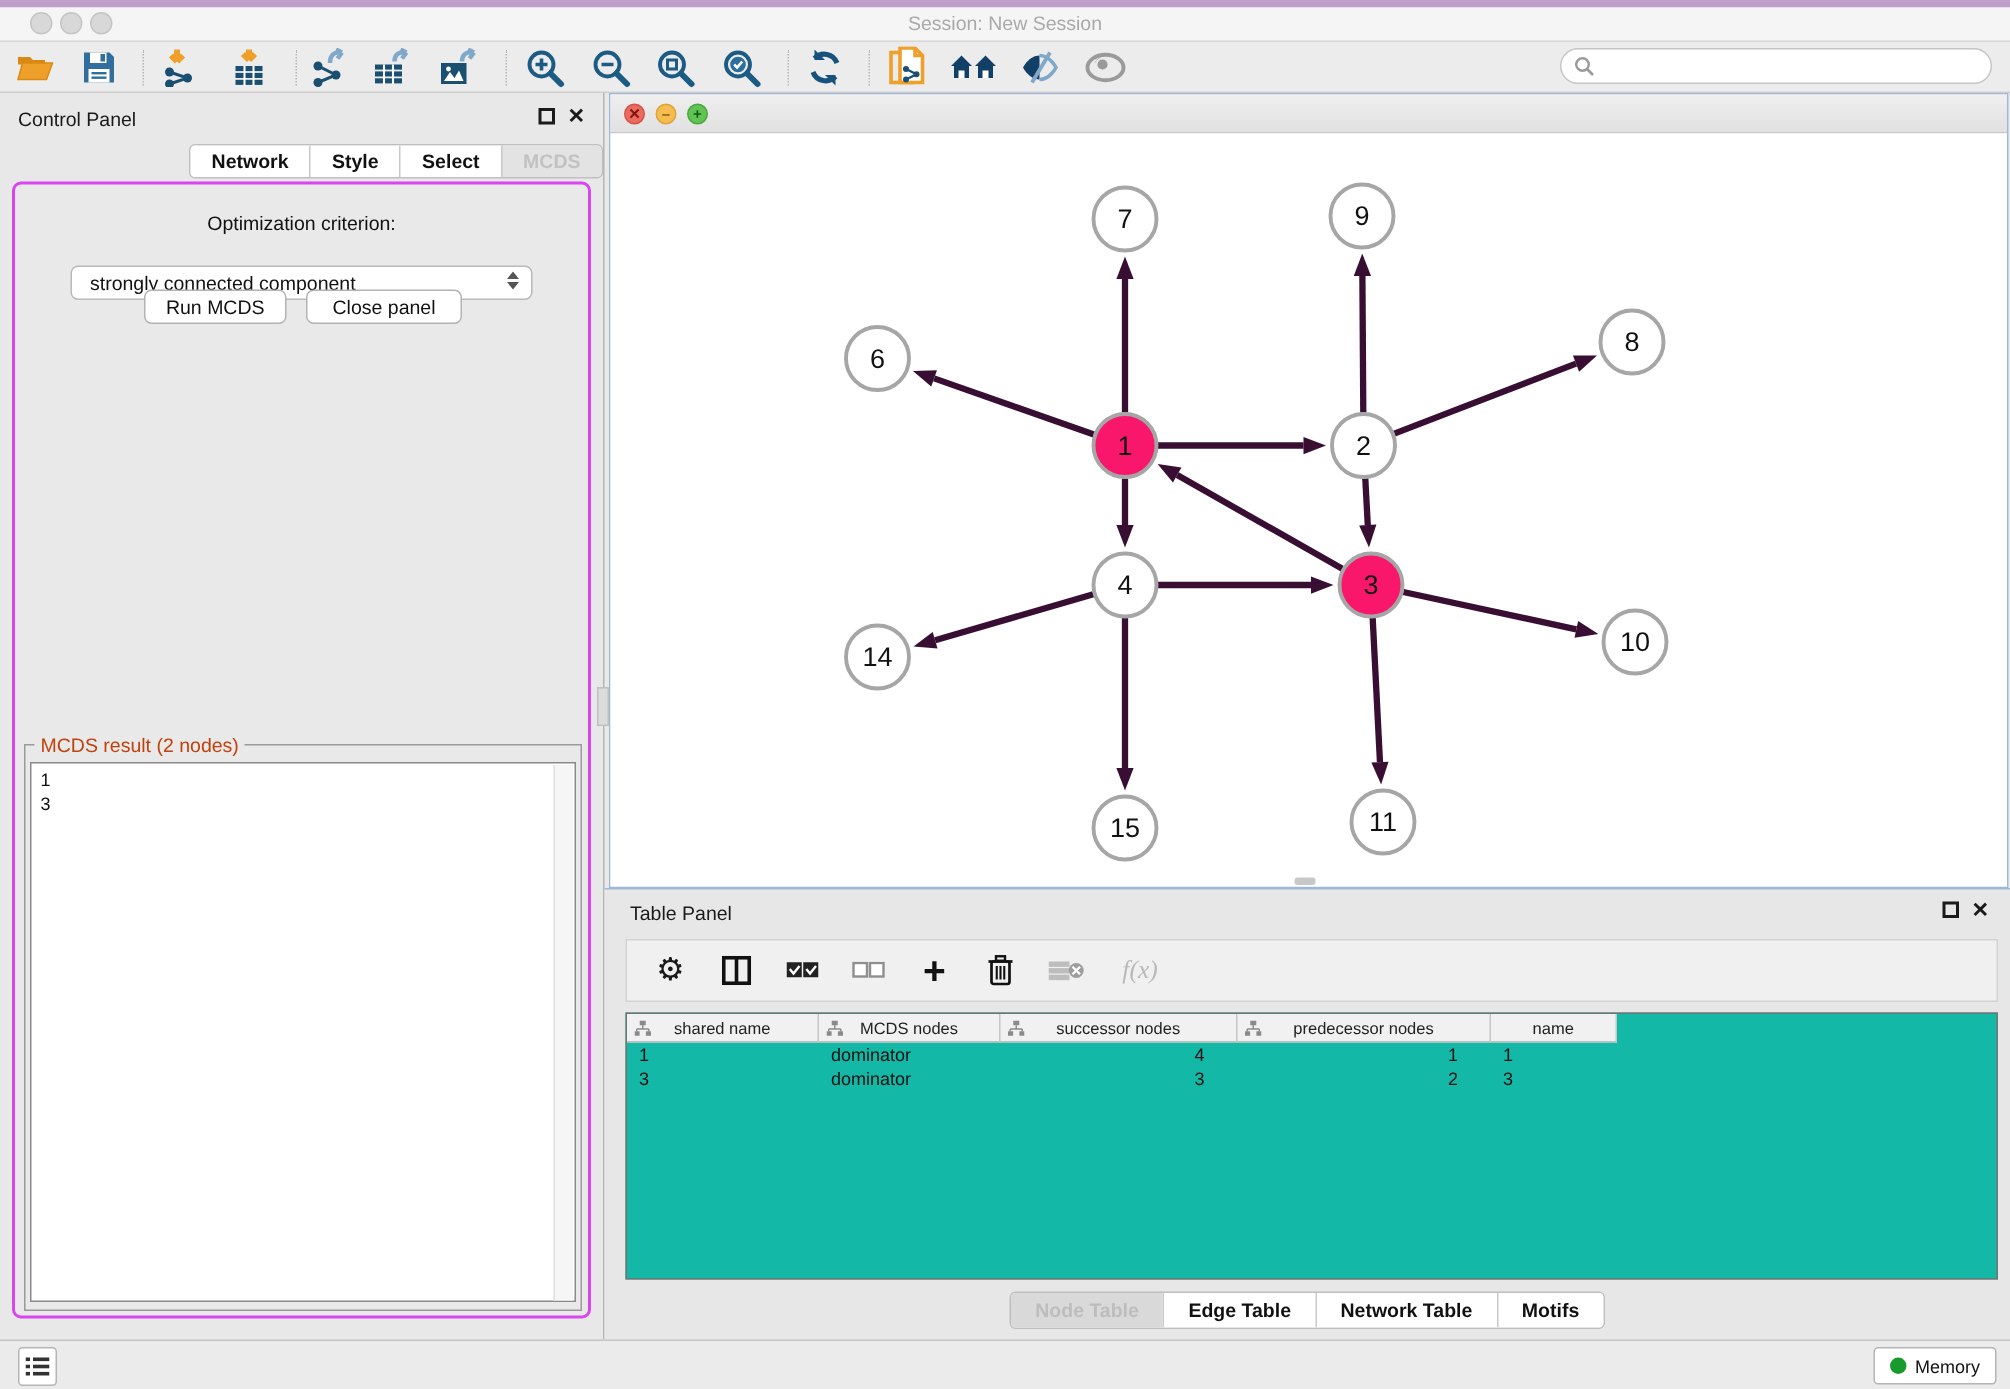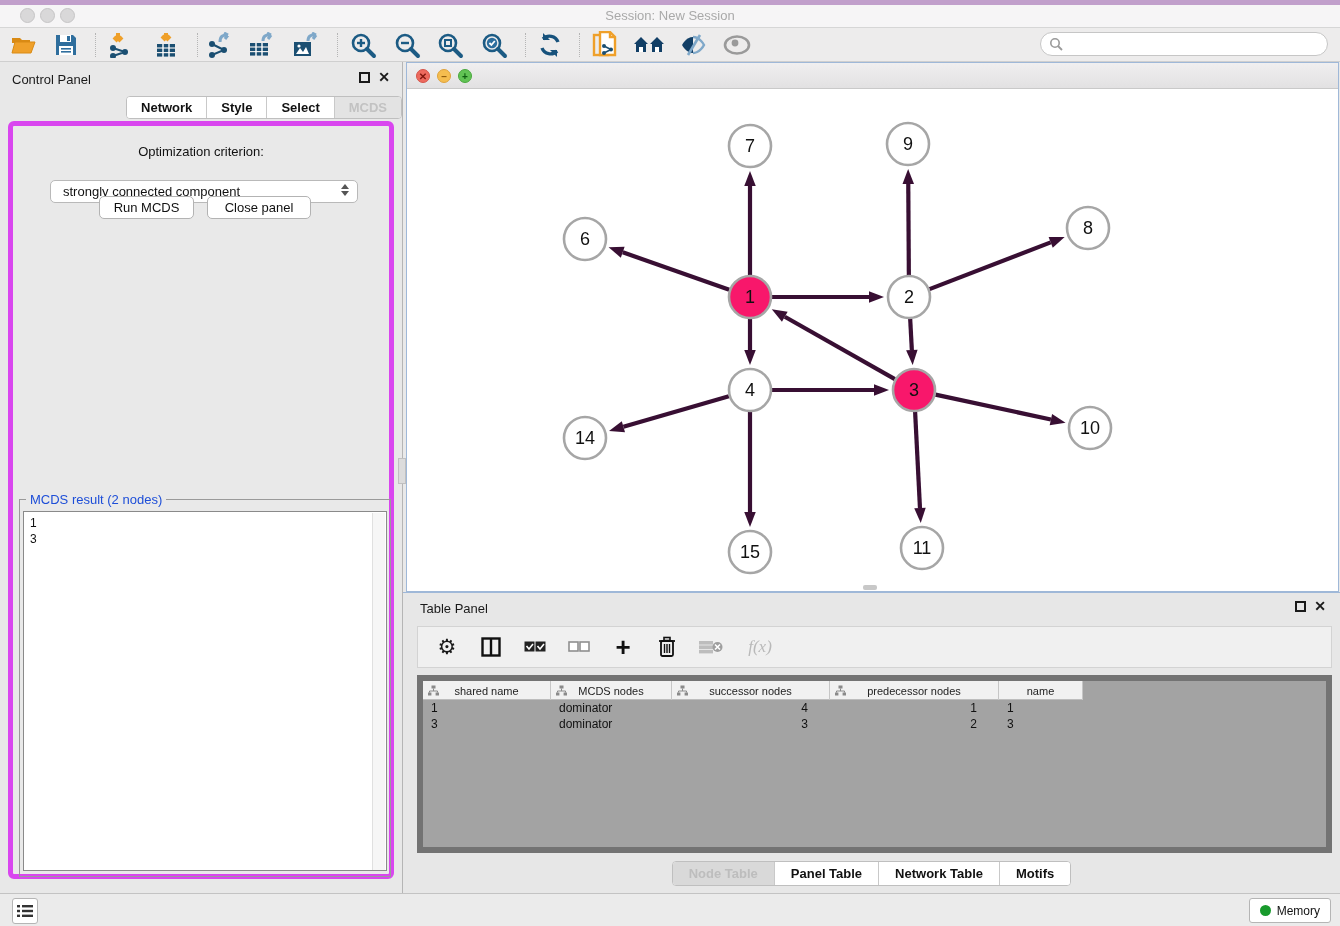--- a/index.html
+++ b/index.html
@@ -24,29 +24,29 @@
   .control-panel { position:absolute; left:0; top:62px; width:403px; height:831px; background:#E8E8E8; border-right:1px solid #B5B5B5; }
   .panel-head { position:absolute; left:12px; top:10px; font-size:13px; color:#1A1A1A; }
   .panel-icons { position:absolute; right:12px; top:10px; display:flex; gap:8px; align-items:center; }
   .float-ico { width:11px; height:11px; border:2px solid #1A1A1A; display:inline-block; }
   .close-ico { font-size:14px; font-weight:bold; color:#1A1A1A; line-height:11px; }
   .cp-tabs { position:absolute; left:0; top:34px; width:100%; display:flex; justify-content:flex-end; }
   .tabgroup { display:flex; border:1px solid #BFBFBF; border-radius:4px; overflow:hidden; background:#FFF; }
   .tab { padding:3px 14px; font-size:13px; font-weight:600; color:#111; background:#FFF; border-left:1px solid #C9C9C9; cursor:default; }
   .tab:first-child { border-left:none; }
   .tab.selected { background:#E3E3E3; color:#C2C2C2; }
-  .cp-content { position:absolute; left:8px; top:59px; width:386px; height:758px; background:#E9E9E9; border:5px solid #d946ef; border-radius:6px; }
+  .cp-content { position:absolute; left:8px; top:59px; width:386px; height:758px; background:#E9E9E9; border:2px solid #d946ef; border-radius:6px; }
   .opt-label { position:absolute; top:18px; width:100%; text-align:center; font-size:13px; color:#111; }
   .dropdown { position:absolute; left:37px; top:37px; width:308px; height:23px; background:#FFF; border:1px solid #B9B9B9; border-radius:5px; font-size:13px; color:#111; display:flex; align-items:center; padding-left:12px;margin-top:17px; }
   .stepper { position:absolute; right:8px; top:3px; display:flex; flex-direction:column; gap:2px; }
   .tri-up { width:0; height:0; border-left:4px solid transparent; border-right:4px solid transparent; border-bottom:5px solid #555; }
   .tri-dn { width:0; height:0; border-left:4px solid transparent; border-right:4px solid transparent; border-top:5px solid #555; }
   .cp-btn { position:absolute; top:70px; height:23px; background:#FFF; border:1px solid #B3B3B3; border-radius:5px; font-size:13px; color:#111; display:flex; align-items:center; justify-content:center; }
   .mcds-group { position:absolute; left:6px; top:373px; width:372px; height:378px; border:1px solid #9A9A9A; }
-  .mcds-group-label { position:absolute; left:6px; top:-8px; background:#E9E9E9; padding:0 4px; font-size:13px; color:#1d4ed8; }
+  .mcds-group-label { position:absolute; left:6px; top:-8px; background:#E9E9E9; padding:0 4px; font-size:13px; color:#c2410c; }
   .mcds-textarea { position:absolute; left:3px; top:11px; width:364px; height:360px; background:#FFF; border:1px solid #8A8A8A; font-size:12px; color:#111; padding:3px 6px; line-height:16px; overflow:hidden; }
   .mcds-scroll { position:absolute; right:1px; top:1px; width:13px; height:358px; background:#F6F6F6; border-left:1px solid #E0E0E0; }
   .splitter-handle { position:absolute; left:398px; top:458px; width:8px; height:26px; background:#DCDCDC; border:1px solid #C0C0C0; }
 
   
   .net-window { position:absolute; left:406px; top:62px; width:933px; height:530px; border:1px solid #9FB8D8; background:#FFF; }
   .net-titlebar { position:absolute; left:0; top:0; width:100%; height:26px; background:linear-gradient(#F0EFF0,#E2E1E2); border-bottom:1px solid #C9C9C9; }
   .net-title { position:absolute; top:5px; width:100%; text-align:center; font-size:13px; color:#222; }
   .tl { position:absolute; top:6px; width:14px; height:14px; border-radius:50%; font-size:10px; font-weight:bold; display:flex; align-items:center; justify-content:center; }
   .tl.red { background:#ED6A5E; border:1px solid #D5544A; color:#7E150D; }
@@ -57,21 +57,21 @@
 
   
   .table-panel { position:absolute; left:403px; top:592px; width:937px; height:301px; background:#E7E7E7; border-top:1px solid #9FB8D8; }
   .tp-head { position:absolute; left:17px; top:8px; font-size:13px; color:#1A1A1A; }
   .tp-icons { position:absolute; right:14px; top:8px; display:flex; gap:8px; align-items:center; }
   .tp-toolbar { position:absolute; left:14px; top:33px; width:915px; height:42px; background:#F0F0F0; border:1px solid #D3D3D3; display:flex; align-items:center; gap:18px; padding-left:16px; }
   .tp-tool { width:26px; display:flex; align-items:center; justify-content:center; }
   .gear-glyph { font-size:21px; color:#1A1A1A; line-height:20px; }
   .plus-glyph { font-size:26px; font-weight:bold; color:#111; line-height:20px; }
   .fx-glyph { font-family:"Liberation Serif", serif; font-style:italic; font-size:17px; color:#B9B9B9; }
-  .tp-table { position:absolute; left:14px; top:82px; width:915px; height:178px; background:#a3a3a3; border:6px solid #737373; }
+  .tp-table { position:absolute; left:14px; top:82px; width:915px; height:178px; background:#14b8a6; border:1px solid #737373; }
   .tbl-header { display:flex; height:19px; background:#F1F1F1; border-bottom:1px solid #BDBDBD; width:660px; }
   .th-cell { position:relative; height:19px; border-right:1px solid #C6C6C6; font-size:11px; color:#222; display:flex; align-items:center; justify-content:center; }
   .th-cell .sort-ic { position:absolute; left:5px; top:4px; }
   .tbl-row { display:flex; height:16px; width:660px; }
   .td-cell { font-size:12px; color:#111; line-height:16px; white-space:nowrap; overflow:hidden; }
   .td-left { text-align:left; padding-left:8px; }
   .td-right { text-align:right; padding-right:22px; }
   .tp-tabs { position:absolute; left:0; bottom:7px; width:100%; display:flex; justify-content:center; }
   .tp-tabs .tab { padding:4px 16px; }
   .tp-tabs .tab.selected { background:#D9D9D9; color:#BDBDBD; }
@@ -476,21 +476,21 @@
             <div class="td-cell td-left" style="width: 121px;">dominator</div>
             <div class="td-cell td-right" style="width: 158px;">3</div>
             <div class="td-cell td-right" style="width: 169px;">2</div>
             <div class="td-cell td-left" style="width: 84px;">3</div>
           </div>
         </div>
     </div>
     <div class="tp-tabs">
         <div class="tabgroup">
           <span class="tab selected">Node Table</span>
-          <span class="tab">Panel Table</span>
+          <span class="tab">Edge Table</span>
           <span class="tab">Network Table</span>
           <span class="tab">Motifs</span>
         </div>
       </div>
   </div>
 
   <div class="statusbar">
     <div class="list-btn">
       <svg width="16" height="14" viewBox="0 0 16 14">
           <g fill="#333">

